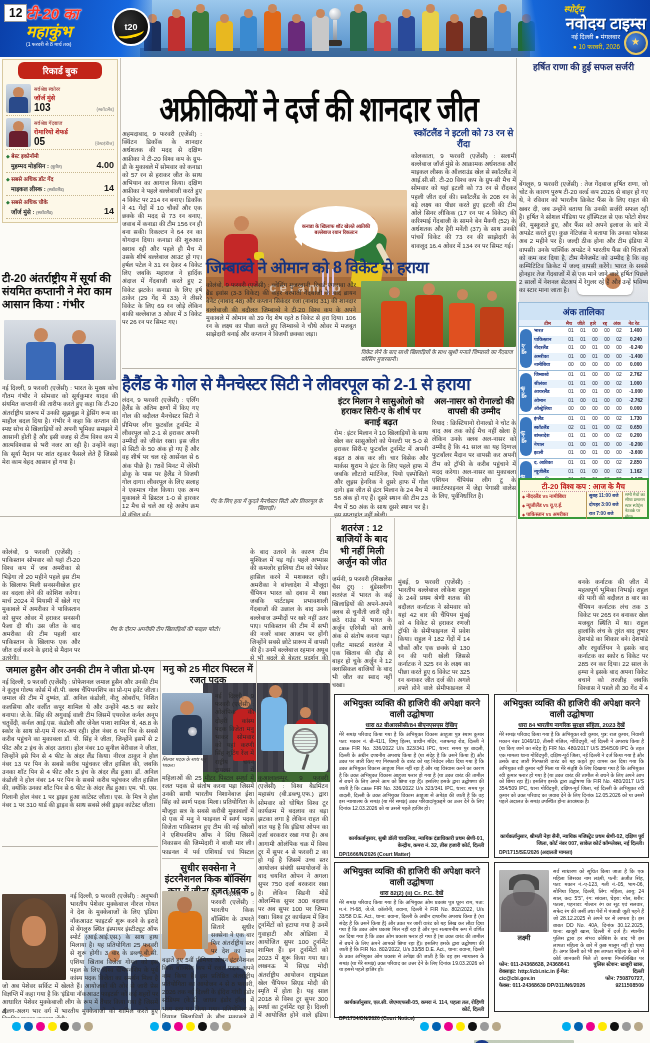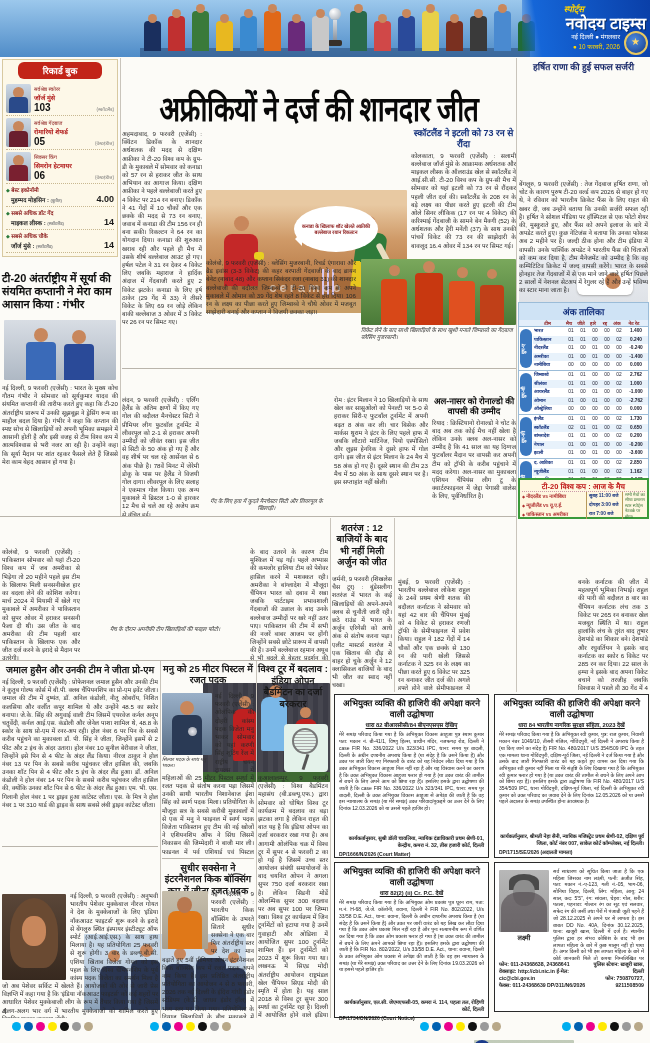--- a/index.html
+++ b/index.html
@@ -269,20 +269,29 @@
         <div class="head" style="left: 286px; bottom: 44px; width: 9px; height: 9px; position: absolute;"></div>
         <div class="torso" style="left: 306px; bottom: 6px; width: 17px; height: 30px; background: rgb(122, 48, 32);"></div>
         <div class="head" style="left: 310px; bottom: 34px; width: 9px; height: 9px; position: absolute;"></div>
         <div class="torso" style="left: 330px; bottom: 6px; width: 17px; height: 35px; background: rgb(58, 58, 58);"></div>
         <div class="head" style="left: 334px; bottom: 39px; width: 9px; height: 9px; position: absolute;"></div>
         <div class="torso" style="left: 354px; bottom: 6px; width: 17px; height: 40px; background: rgb(74, 138, 208);"></div>
         <div class="head" style="left: 358px; bottom: 44px; width: 9px; height: 9px; position: absolute;"></div>
         <div class="torso" style="left: 378px; bottom: 6px; width: 17px; height: 30px; background: rgb(32, 106, 56);"></div>
         <div class="head" style="left: 382px; bottom: 34px; width: 9px; height: 9px; position: absolute;"></div>
       </div>
+    <div class="banner-left">
+      <span class="pageno">12</span>
+      <div class="bt1">टी-20 का</div>
+      <div class="bt2">महाकुंभ</div>
+      <div class="bt3">(1 फरवरी से 8 मार्च तक)</div>
+      <div class="wc-logo">
+          <span>t20</span>
+        </div>
+    </div>
     <div class="banner-right">
       <div class="mast-sports">स्पोर्ट्स</div>
       <div class="mast-title">नवोदय टाइम्स</div>
       <div class="mast-l1">नई दिल्ली ● मंगलवार</div>
       <div class="mast-l2">● 10 फरवरी, 2026</div>
       <div class="bcci"></div>
     </div>
   </header>
 
   <aside class="abs record">
@@ -305,34 +314,20 @@
         <div class="rb-item">
           <div class="rb-photo" style="background:linear-gradient(#cdd8e4,#9aa8b8)">
       <div class="head"></div>
             <div class="torso" style="background:#6a1f2e"></div>
           </div>
     <div class="rb-info">
             <div class="rb-label">सर्वश्रेष्ठ गेंदबाज</div>
             <div class="rb-name">रोमारियो शेफर्ड</div>
       <div class="rb-row">
               <span class="rb-value">05</span>
-              <span class="rb-note">(वेस्टइंडीज)</span>
-            </div>
-          </div>
-        </div>
-        <div class="rb-item">
-          <div class="rb-photo" style="background:linear-gradient(#cdd8e4,#9aa8b8)">
-      <div class="head"></div>
-            <div class="torso" style="background:#7a2030"></div>
-          </div>
-    <div class="rb-info">
-            <div class="rb-label">सिक्सर किंग</div>
-            <div class="rb-name">सिमरोन हेटमायर</div>
-      <div class="rb-row">
-              <span class="rb-value">06</span>
               <span class="rb-note">(वेस्टइंडीज)</span>
             </div>
           </div>
         </div>
       </div>
     <div id="rb-stats">
         <div class="rb-stat">
           <div class="sl">बेस्ट इकोनॉमी</div>
     <div class="sr">
             <span class="sn">मुहम्मद मोहसिन : <span style="font-size:4.4px;color:#888;">(कुवैत)</span></span>
@@ -382,20 +377,21 @@
     <div class="bat-blade"></div>
     <div class="bubble">कनाडा के खिलाफ शॉट खेलते अफ्रीकी बल्लेबाज रयान रिकल्टन</div>
   </div>
 
   <section class="abs scot">
     <div class="scot-h">स्कॉटलैंड ने इटली को 73 रन से रौंदा</div>
     <div class="scot-b body-txt">कोलकाता, 9 फरवरी (एजेंसी) : सलामी बल्लेबाज जॉर्ज मुंसे के आक्रामक अर्धशतक और माइकल लीस्क के ऑलराउंड खेल से स्कॉटलैंड ने आई.सी.सी. टी-20 विश्व कप के ग्रुप-सी मैच में सोमवार को यहां इटली को 73 रन से रौंदकर पहली जीत दर्ज की। स्कॉटलैंड के 208 रन के बड़े लक्ष्य का पीछा करते हुए इटली की टीम ओले सिनर लीकिक (17 रन पर 4 विकेट) की करिश्माई गेंदबाजी के सामने बेन मैक्गी (52) के अर्धशतक और हैरी मनेंती (37) के साथ उनकी पांचवें विकेट की 73 रन की साझेदारी के बावजूद 16.4 ओवर में 134 रन पर सिमट गई।</div>
   </section>
 
   <section class="abs zim">
+    <div class="zim-h">जिम्बाब्वे ने ओमान को 8 विकेट से हराया</div>
     <div class="zim-row">
       <div class="zim-txt body-txt">कोलंबो, 9 फरवरी (एजेंसी) : ब्लेसिंग मुजरबानी, रिचर्ड एंगारावा और ब्रैड इवांस (3-3 विकेट) की कहर बरपाती गेंदबाजी के बाद ब्रायन बेनेट (नाबाद 48) और कप्तान सिकंदर रजा (नाबाद 31) की शानदार बल्लेबाजी की बदौलत जिम्बाब्वे ने टी-20 विश्व कप के अपने मुकाबले में ओमान को 39 गेंद शेष रहते 8 विकेट से हरा दिया। 106 रन के लक्ष्य का पीछा करते हुए जिम्बाब्वे ने चौथे ओवर में मजबूत साझेदारी बनाई और कप्तान ने विजयी छक्का जड़ा।</div>
       <div>
         <div class="photo zim-photo">
           <div class="head" style="left:28px;top:6px;width:11px;height:11px;"></div>
             <div class="torso zp" style="left:20px;width:26px;height:46px;background:#d84818;"></div>
           <div class="head" style="left:62px;top:2px;width:12px;height:12px;"></div>
             <div class="torso zp" style="left:54px;width:28px;height:52px;background:#c83810;"></div>
           <div class="head" style="left:96px;top:8px;width:11px;height:11px;"></div>
             <div class="torso zp" style="left:88px;width:26px;height:44px;background:#e05020;"></div>
@@ -641,32 +637,34 @@
         </div>
       <div class="m-times" id="m-times">
           <div class="m-time">सुबह 11:00 बजे</div>
           <div class="m-time">दोपहर 3:00 बजे</div>
           <div class="m-time">रात 7:00 बजे</div>
         </div>
       <div class="m-note">सभी मैचों का सीधा प्रसारण स्टार स्पोर्ट्स नेटवर्क पर होगा।</div>
     </div>
   </section>
 
+  <div class="abs foot-h">हैलैंड के गोल से मैनचेस्टर सिटी ने लीवरपूल को 2-1 से हराया</div>
   <div class="abs foot-txt body-txt">लंदन, 9 फरवरी (एजेंसी) : एर्लिंग हैलैंड के अंतिम क्षणों में किए गए गोल की बदौलत मैनचेस्टर सिटी ने प्रीमियर लीग फुटबॉल टूर्नामेंट में लीवरपूल को 2-1 से हराकर अपनी उम्मीदों को जीवंत रखा। इस जीत से सिटी के 50 अंक हो गए हैं और वह शीर्ष पर चल रहे आर्सेनल से 6 अंक पीछे है। 78वें मिनट में जेरेमी डोकू के पास पर हैलैंड ने विजयी गोल दागा। लीवरपूल के लिए सलाह ने एकमात्र गोल किया। एक अन्य मुकाबले में ब्रिस्टल 1-0 से हारकर 12 मैच से चले आ रहे अजेय क्रम से वंचित हुई।</div>
   <div class="abs photo foot-photo">
     <div class="grass"></div>
     <div class="torso livp"></div>
       <div class="head livh"></div>
     <div class="torso cityp"></div>
       <div class="head cityh"></div>
     <div class="torso livp2"></div>
       <div class="head livh2"></div>
   </div>
   <div class="abs foot-cap cap">गेंद के लिए हवा में कूदते मैनचेस्टर सिटी और लिवरपूल के खिलाड़ी।</div>
   <section class="sub-col inter">
+    <div class="sub-h">इंटर मिलान ने सासुओलो को हराकर सिरी-ए के शीर्ष पर बनाई बढ़त</div>
     <div class="sub-b body-txt">रोम : इंटर मिलान ने 10 खिलाड़ियों के साथ खेल कर सासुओलो को पेनल्टी पर 5-0 से हराकर सिरी-ए फुटबॉल टूर्नामेंट में अपनी बढ़त 8 अंक कर ली। चार बिसेक और मार्कस थुराम ने इंटर के लिए पहले हाफ में जबकि लौटारो मार्टिनेज, पियो एस्पोसितो और लुइस हेनरिक ने दूसरे हाफ में गोल दागे। इस जीत से इंटर मिलान के 24 मैच में 58 अंक हो गए हैं। दूसरे स्थान की टीम 23 मैच में 50 अंक के साथ दूसरे स्थान पर है। इस सप्ताहांत नहीं खेली।</div>
   </section>
   <section class="sub-col alnassr">
     <div class="sub-h">अल-नासर को रोनाल्डो की वापसी की उम्मीद</div>
     <div class="sub-b body-txt">रियाद : क्रिस्टियानो रोनाल्डो ने चोट के बाद अब तक कोई मैच नहीं खेला है लेकिन उनके क्लब अल-नासर को उम्मीद है कि 41 साल का यह दिग्गज फुटबॉलर मैदान पर वापसी कर अपनी टीम को ट्रॉफी के करीब पहुंचाने में मदद करेगा। अल-नासर का मुकाबला एशियन चैंपियंस लीग टू के क्वार्टरफाइनल में जेद्दा पेगासी वालेस के लिए, पूर्वनिर्धारित है।</div>
   </section>
 
   <div class="abs usa-l body-txt">कोलंबो, 9 फरवरी (एजेंसी) : पाकिस्तान सोमवार को यहां टी-20 विश्व कप में जब अमरीका से भिड़ेगा तो 20 महीने पहले इस टीम के खिलाफ मिली सनसनीखेज हार का बदला लेने की कोशिश करेगा। मार्च 2024 में मियामी में खेले गए मुकाबले में अमरीका ने पाकिस्तान को सुपर ओवर में हराकर सनसनी फैला दी थी। उस जीत के बाद अमरीका की टीम पहली बार पाकिस्तान के खिलाफ एक और जीत दर्ज करने के इरादे से मैदान पर उतरेगी।</div>
   <div class="abs photo usa-photo">
     <div class="usah" style="left:24px;top:16px;width:12px;height:12px;"></div>
@@ -718,21 +716,20 @@
 
   <div class="abs sudhir-h">सुधीर सक्सेना ने इंटरनैशनल किक बॉक्सिंग कप में जीता रजत पदक</div>
   <div class="abs sudhir-wrap">
     <div class="photo sudhir-photo">
         <div class="shawl"></div>
         <div class="sface"></div>
       </div>
     <div class="body-txt">नई दिल्ली, 9 फरवरी (एजेंसी) : भारतीय किक बॉक्सिंग के उभरते सितारे सुधीर सक्सेना ने एक बार फिर अंतर्राष्ट्रीय स्तर पर देश का मान बढ़ाते हुए 5वीं प्रीमियर ओपन इंटरनैशनल किक बॉक्सिंग कप में रजत पदक अपने नाम किया है। इस प्रतिष्ठित अंतर्राष्ट्रीय प्रतियोगिता का आयोजन 4 से 8 फरवरी, 2026 तक नई दिल्ली के इंदिरा गांधी इंडोर स्टेडियम (के.डी. जाधव इंडोर हॉल) में भव्य स्तर पर किया गया। प्रतियोगिता के दिग्गज खिलाड़ियों के बीच मुकाबले में अनुभव व चपलता का अद्भुत संगम देखने को मिला।</div>
   </div>
 
-  <div class="abs badm-h">विश्व टूर में बदलाव : इंडिया ओपन बैडमिंटन का दर्जा बरकरार</div>
   <div class="abs badm-b">
     <div class="racket">
         <div class="rhead"></div>
         <div class="rhandle"></div>
       </div>
     <div class="body-txt">कुआलालम्पुर, 9 फरवरी (एजेंसी) : विश्व बैडमिंटन महासंघ (बी.डब्ल्यू.एफ.) द्वारा सोमवार को घोषित विश्व टूर कार्यक्रम में बदलाव का बड़ा झटका लगा है लेकिन राहत की बात यह है कि इंडिया ओपन का दर्जा बरकरार रखा गया है। अब आगामी ओलंपिक चक्र में विश्व टूर में सुपर 4 से फरवरी 2 का हो गई है जिसमें उच्च स्तर आयोजन संबंधी समायोजनों के बाद चयनित ओपन ने अगला सुपर 750 दर्जा बरकरार रखा है। लेकिन सिडनी मोर्डे ओलम्पिक सुपर 300 बदलाव पर अब सुपर 100 पर जिम्मा रखा। विश्व टूर कार्यक्रम में जिन टूर्नामेंटों को हटाया गया है उनमें गुवाहाटी और ओडिशा में आयोजित सुपर 100 टूर्नामेंट शामिल हैं। इन टूर्नामेंटों को 2023 में शुरू किया गया था। लखनऊ में सिएड मोदी अंतर्राष्ट्रीय आयोजन राष्ट्रमंडल खेल चैंपियन सिएड मोदी की स्मृति में होता है। यह साल 2018 से विश्व टूर सुपर 300 स्पर्धा का टूर्नामेंट रहा है। दिल्ली में आयोजित होने वाले इंडिया ओपन को 2023 में सुपर 750 का दर्जा दिया गया था।</div>
   </div>
 
   <section class="notice" style="left:334px;top:694px;width:155px;height:164px;">
     <div class="n-title">अभियुक्त व्यक्ति की हाजिरी की अपेक्षा करने वाली उद्घोषणा</div>

